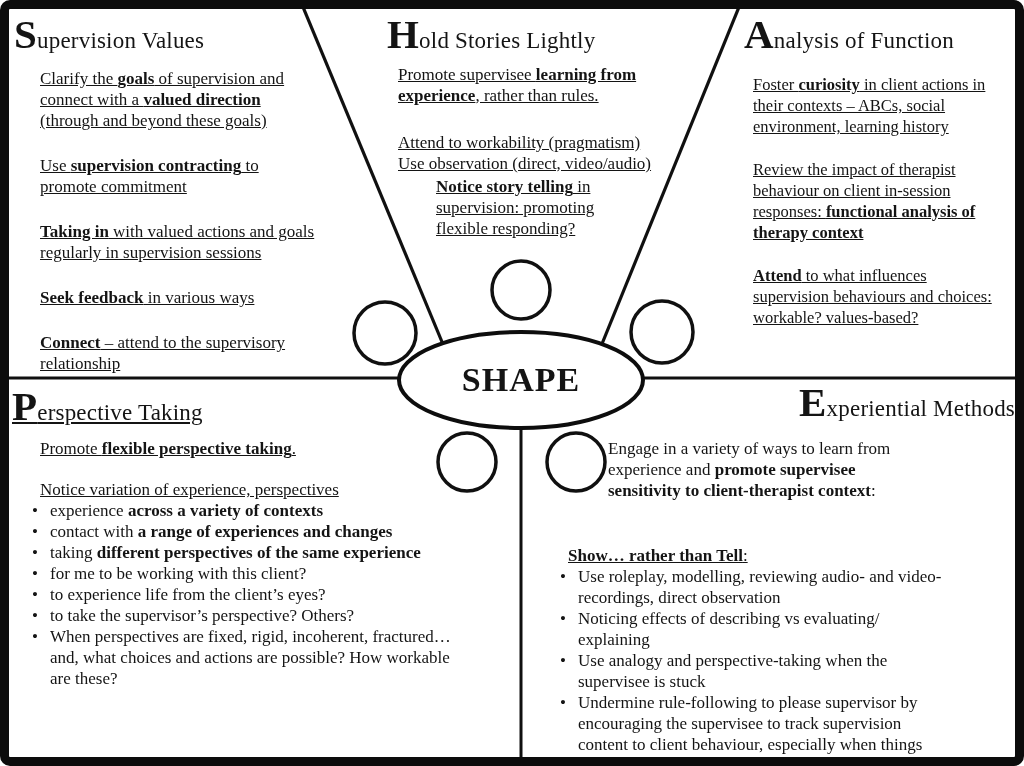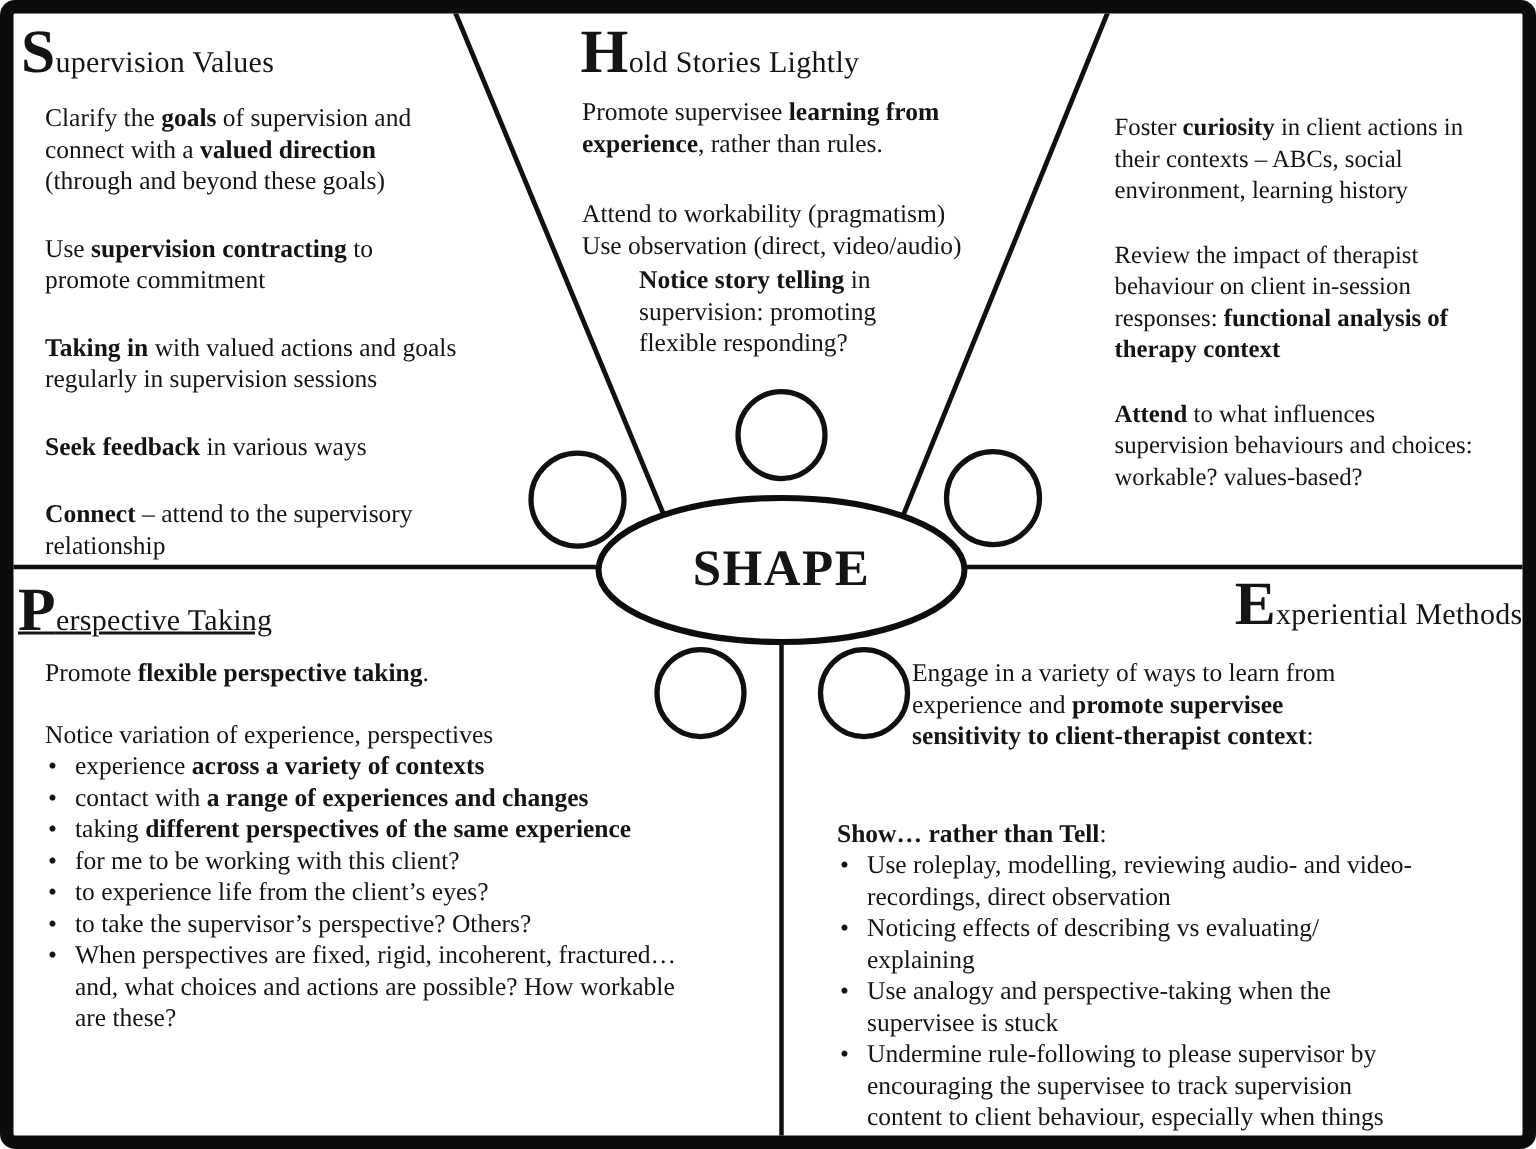--- a/index.html
+++ b/index.html
@@ -11,31 +11,31 @@
     background: #ffffff;
     border: 9px solid #0c0c0c;
     border-radius: 10px;
     overflow: hidden;
     font-family: "Liberation Serif", "DejaVu Serif", serif;
     color: #141414;
   }
   .overlay { position: absolute; left: -9px; top: -9px; width: 1024px; height: 766px; }
   .txt { position: absolute; margin: 0; }
   .section-title {
-    font-size: 20px;
+    font-size: 23px;
     line-height: 40px;
     white-space: nowrap;
     letter-spacing: 0.2px;
   }
   .section-title::first-letter {
     font-size: 41px;
     font-weight: bold;
   }
   .body-copy { font-size: 17px; line-height: 21px; }
-  .body-copy p { margin: 0 0 24px 2px; white-space: pre-line; }
+  .body-copy p { margin: 0 0 24px 12px; white-space: pre-line; text-decoration: underline; }
   .body-copy p:last-child { margin-bottom: 0; }
   .tight p { margin-bottom: 22px; }
   .note-indent { padding-left: 38px; }
   ul.bullets { list-style: none; margin: 0; padding: 0; }
   ul.bullets li {
     position: relative;
     padding-left: 22px;
     white-space: pre-line;
   }
   ul.bullets li::before {
@@ -95,20 +95,21 @@
   <div class="txt body-copy" style="left:377px; top:55px; width:322px;">
     <p style="margin-bottom:26px;">Promote supervisee <b>learning from
 experience</b>, rather than rules.</p>
     <p style="margin-bottom:2px;">Attend to workability (pragmatism)
 Use observation (direct, video/audio)</p>
     <p class="note-indent"><b>Notice story telling</b> in
 supervision: promoting
 flexible responding?</p>
   </div>
 
+  <div class="txt section-title" style="left:735px; top:5px;">Analysis of Function</div>
   <div class="txt body-copy tight" style="left:732px; top:65px; width:300px; font-size:16.5px;">
     <p>Foster <b>curiosity</b> in client actions in
 their contexts – ABCs, social
 environment, learning history</p>
     <p>Review the impact of therapist
 behaviour on client in-session
 responses: <b>functional analysis of
 therapy context</b></p>
     <p><b>Attend</b> to what influences
 supervision behaviours and choices:

